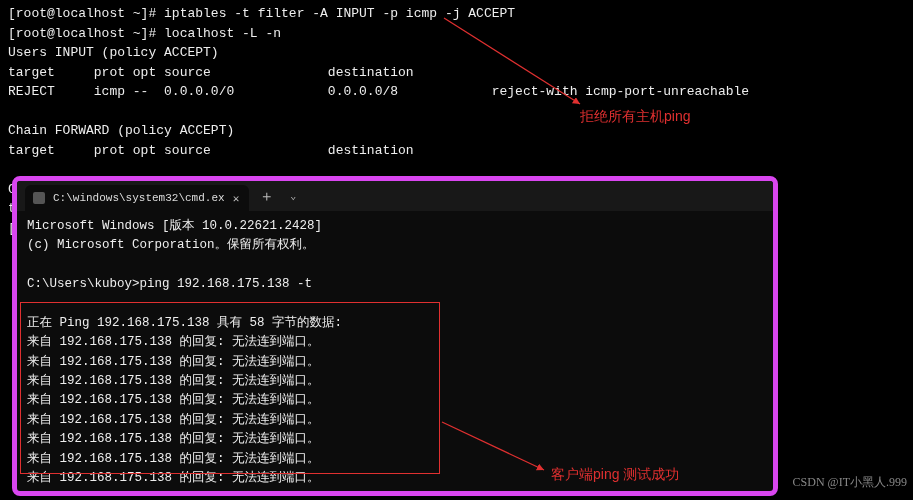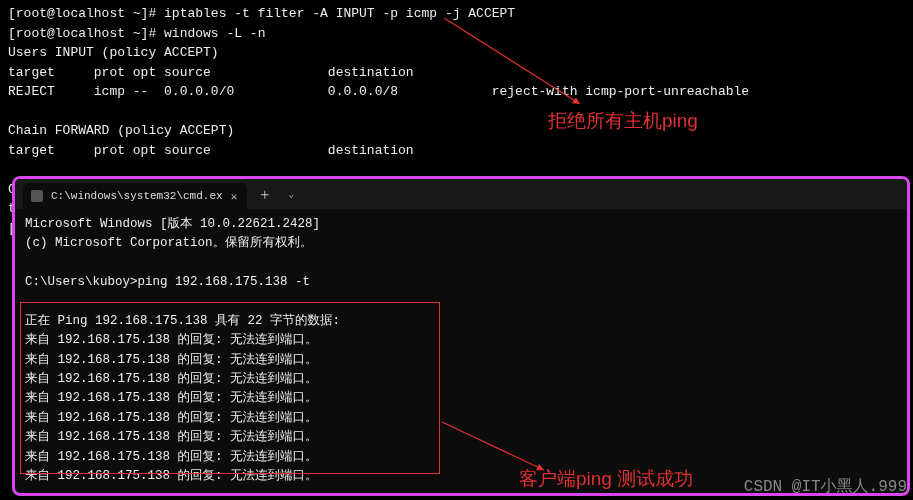--- a/index.html
+++ b/index.html
@@ -15,24 +15,24 @@
   }
   .linux-terminal {
     padding: 4px 8px;
     line-height: 1.5;
     white-space: pre;
   }
   .win-window {
     position: absolute;
     left: 12px;
     top: 176px;
-    width: 898px;
+    width: 766px;
     height: 320px;
     background: #0c0c0c;
-    border: 3px solid #d946ef;
+    border: 5px solid #d946ef;
     border-radius: 8px;
     overflow: hidden;
   }
   .win-titlebar {
     height: 30px;
     background: #181818;
     display: flex;
     align-items: center;
     padding: 0 4px;
   }
@@ -65,40 +65,41 @@
     left: 20px;
     top: 302px;
     width: 420px;
     height: 172px;
     pointer-events: none;
   }
   .annot {
     position: absolute;
     color: #e03030;
     font-family: "Microsoft YaHei", sans-serif;
-    font-size: 19px;
+    font-size: 14px;
     pointer-events: none;
+    margin-left: 32px;
   }
   .annot1 { left: 548px; top: 108px; }
   .annot2 { left: 519px; top: 466px; }
   svg.arrow { position: absolute; pointer-events: none; }
   .watermark {
     position: absolute;
     right: 6px;
-    bottom: 3px;
-    font-size: 16px;
+    bottom: 9px;
+    font-size: 12px;
     color: #888;
-    font-family: Liberation Mono, monospace;
+    font-family: Liberation Serif, serif;
   }
 </style>
 </head>
 <body>
 
 <div class="linux-terminal"><span>[root@localhost ~]# </span><span>iptables -t filter -A INPUT -p icmp -j ACCEPT</span>
-<span>[root@localhost ~]# </span><span>windows -L -n</span>
+<span>[root@localhost ~]# </span><span>localhost -L -n</span>
 <span>Users INPUT (policy ACCEPT)</span>
 <span>target     prot opt source               destination</span>
 <span>REJECT     icmp --  0.0.0.0/0            0.0.0.0/8            reject-with icmp-port-unreachable</span>
 
 <span>Chain FORWARD (policy ACCEPT)</span>
 <span>target     prot opt source               destination</span>
 
 <span>Chain OUTPUT (policy ACCEPT)</span>
 <span>ta</span>
 <span>[</span></div>
@@ -121,21 +122,21 @@
       <span class="tab-close">✕</span>
     </div>
     <span class="tab-add">＋</span>
     <span class="tab-chev">⌄</span>
   </div>
   <div class="win-body"><span>Microsoft Windows [版本 10.0.22621.2428]</span>
 <span>(c) Microsoft Corporation。保留所有权利。</span>
 
 <span>C:\Users\kuboy&gt;</span><span>ping 192.168.175.138 -t</span>
 
-<span>正在 Ping 192.168.175.138 具有 22 字节的数据:</span>
+<span>正在 Ping 192.168.175.138 具有 58 字节的数据:</span>
 <span>来自 192.168.175.138 的回复: 无法连到端口。</span>
 <span>来自 192.168.175.138 的回复: 无法连到端口。</span>
 <span>来自 192.168.175.138 的回复: 无法连到端口。</span>
 <span>来自 192.168.175.138 的回复: 无法连到端口。</span>
 <span>来自 192.168.175.138 的回复: 无法连到端口。</span>
 <span>来自 192.168.175.138 的回复: 无法连到端口。</span>
 <span>来自 192.168.175.138 的回复: 无法连到端口。</span>
 <span>来自 192.168.175.138 的回复: 无法连到端口。</span></div>
 </div>
 

